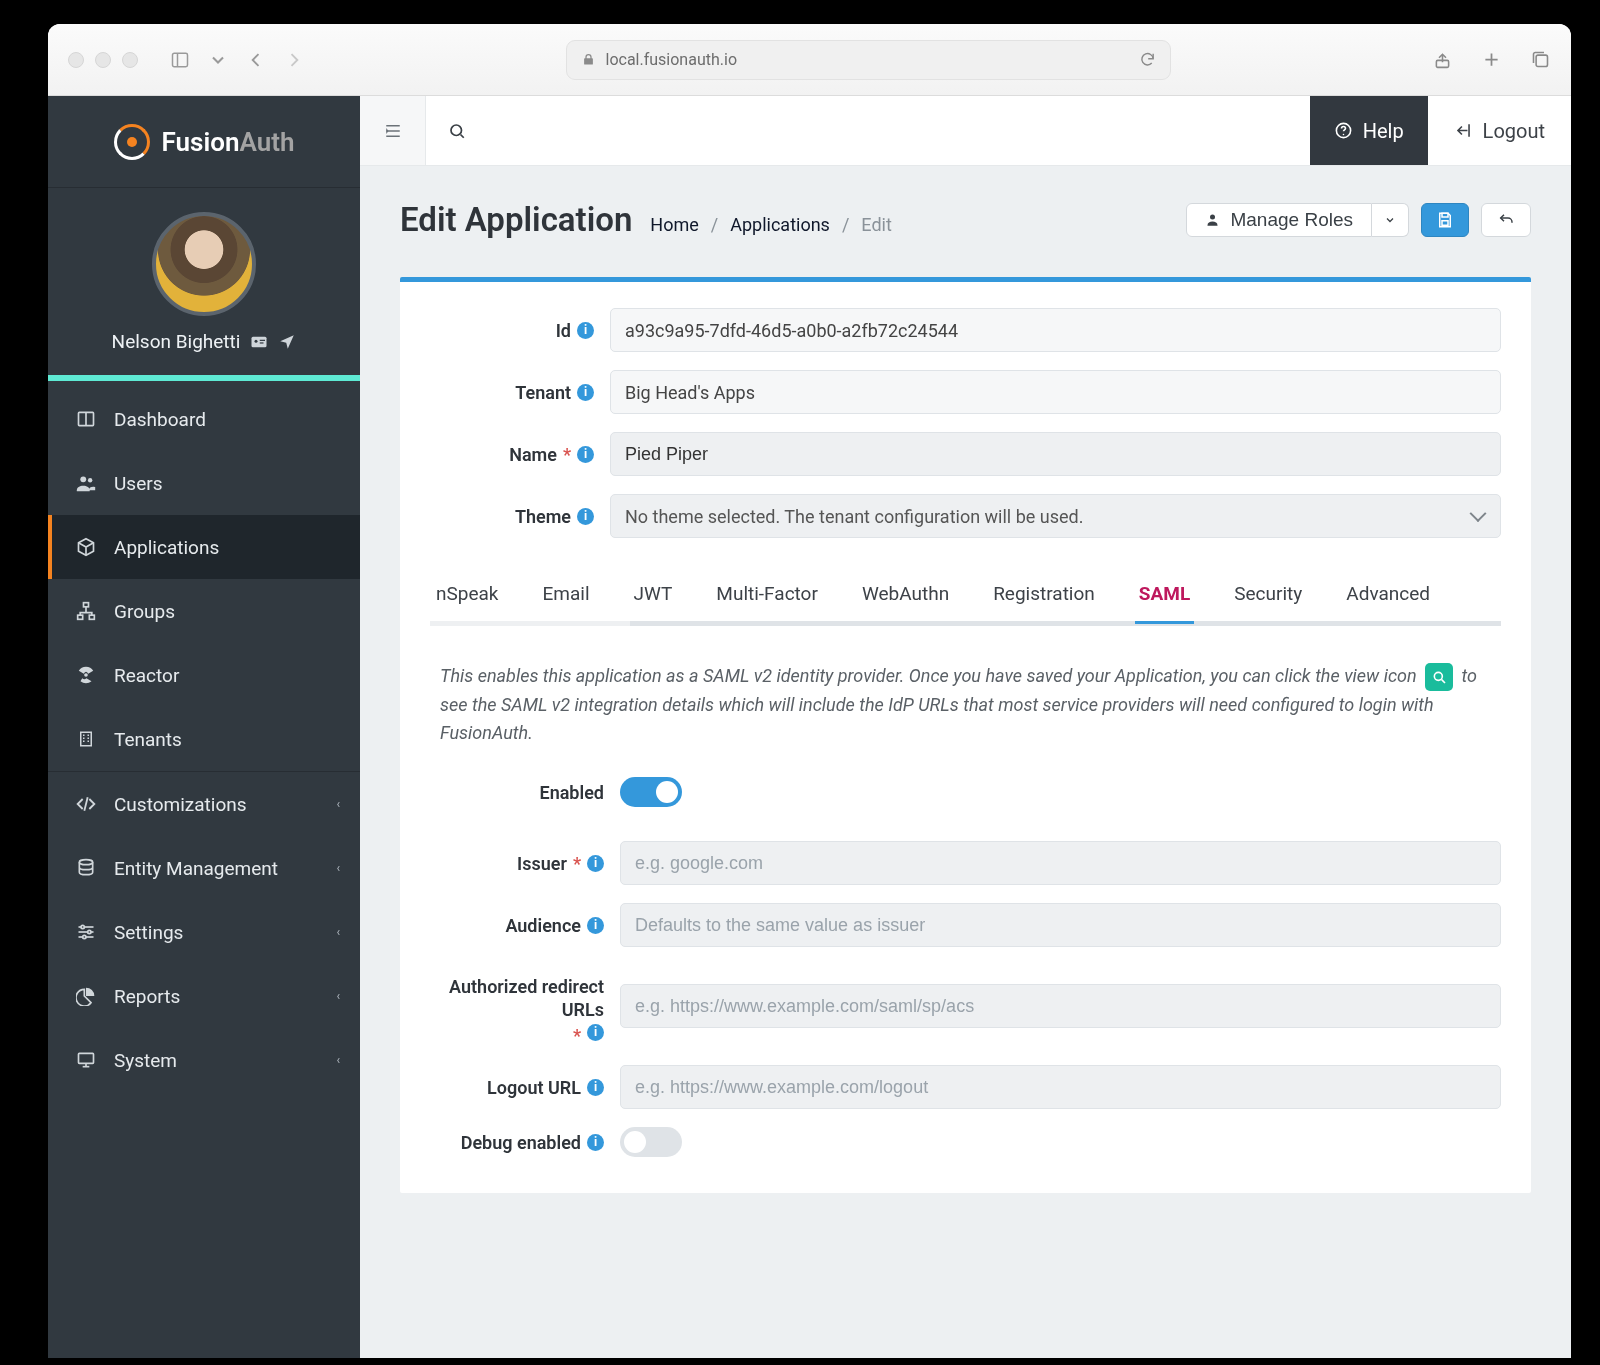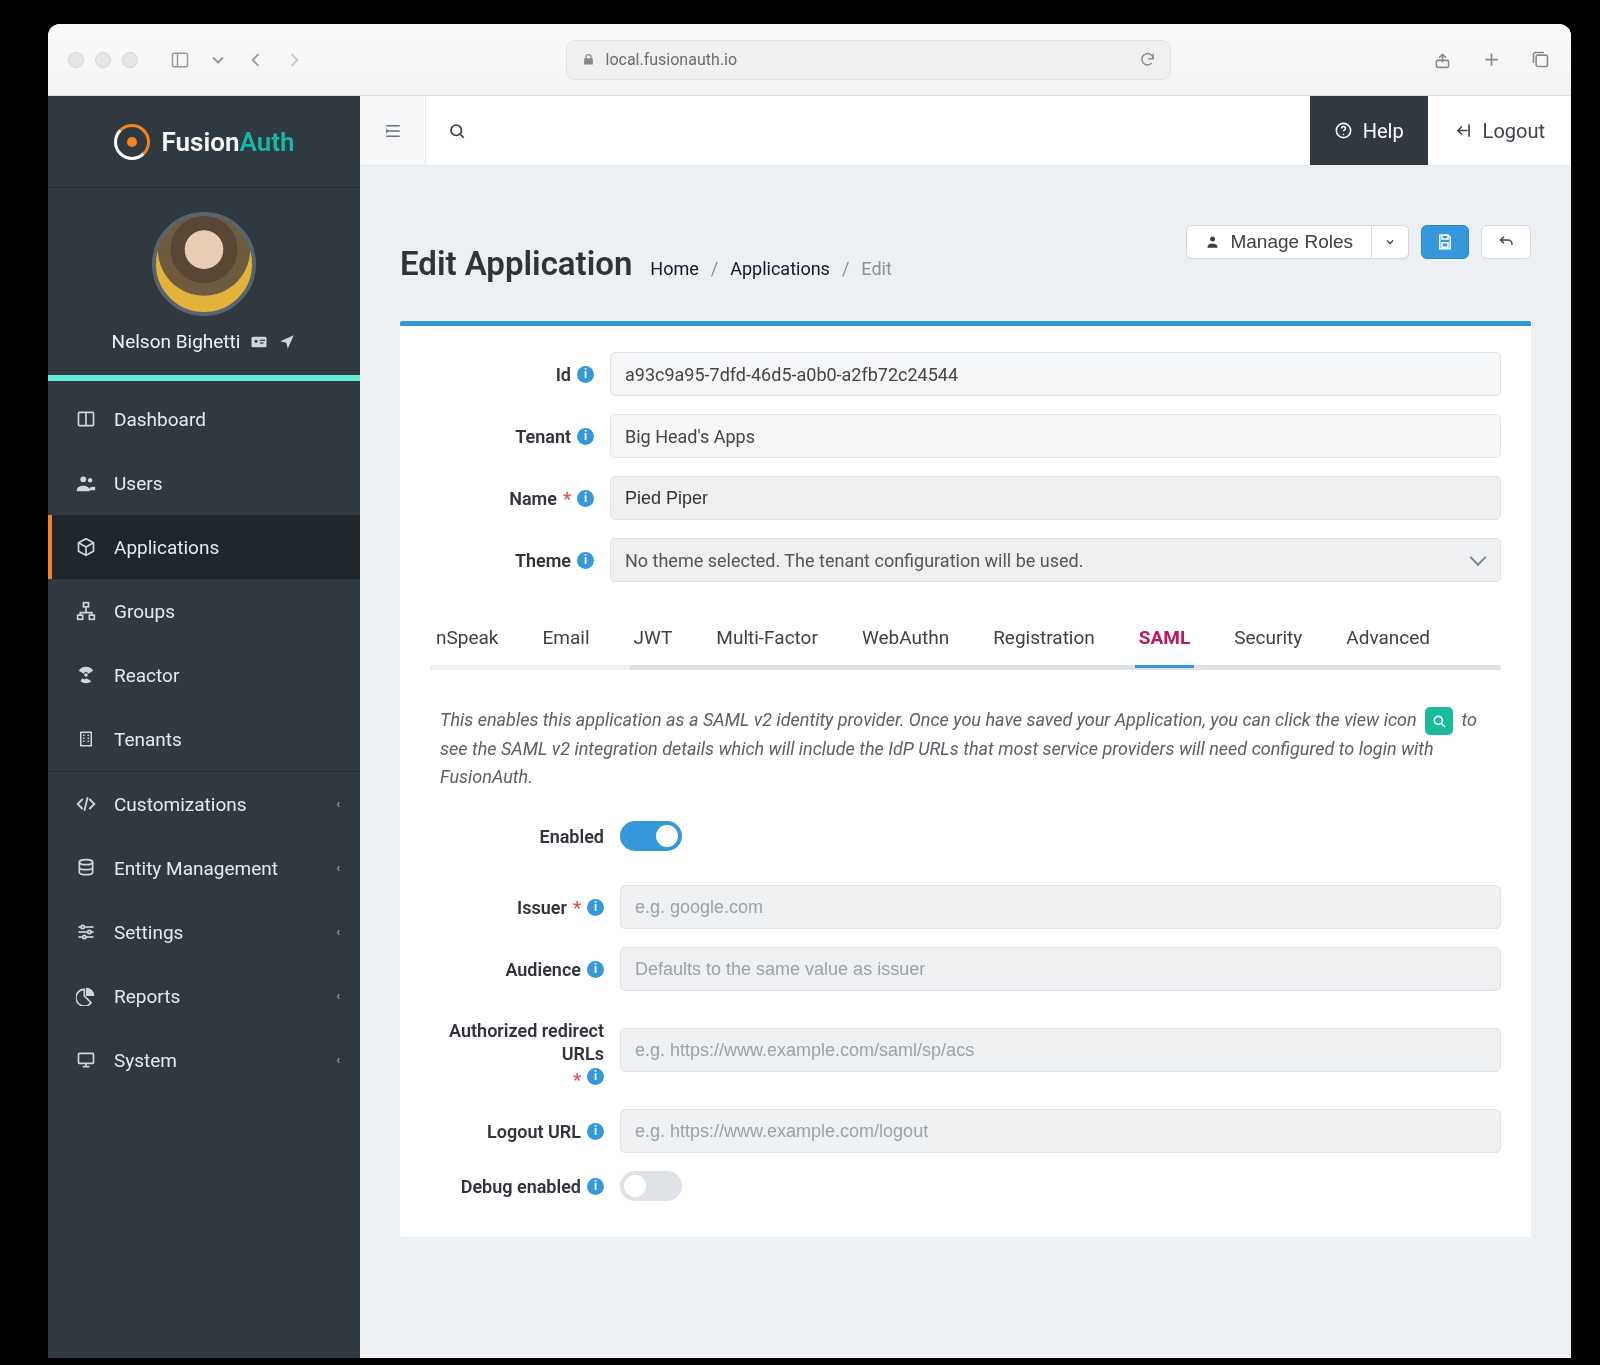--- a/index.html
+++ b/index.html
@@ -31,21 +31,21 @@
 
   .app { flex: 1; display:flex; min-height:0; }
 
   
   .sidebar { width: 312px; background:#313940; color:#d9dee2; display:flex; flex-direction:column; min-height:0;}
   .brand { height:92px; display:flex; align-items:center; justify-content:center; gap:12px; border-bottom:1px solid #272d33;}
   .brand-mark { width:36px; height:36px; position:relative; }
   .brand-ring { width:36px; height:36px; border-radius:50%; border:3px solid #fff; border-top-color:#f58320; border-right-color:#f58320; position:absolute; inset:0;}
   .brand-dot { width:10px; height:10px; background:#f58320; border-radius:50%; position:absolute; top:13px; left:13px;}
   .brand-text { font-size:26px; font-weight:600; color:#fff; }
-  .brand-text .accent { color:#14b8a6; }
+  .brand-text .accent { color:#a3a3a3; }
   .profile { display:flex; flex-direction:column; align-items:center; padding: 24px 0 22px; gap:14px; border-bottom:6px solid #5eead4;}
   .avatar {
     width:104px; height:104px; border-radius:50%; border:4px solid #5b646d;
     background: radial-gradient(circle at 50% 35%, #e7cdb5 0 24%, #5a4634 25% 42%, #6e5a3e 43% 58%, #e2b23a 59% 100%);
   }
   .profile-name { font-size:19px; color:#eef2f5; display:flex; align-items:center; gap:10px;}
   .profile-name svg{ width:18px; height:18px; fill:#cfd5da;}
   .nav { list-style:none; padding-top: 6px; }
   .nav li { display:flex; align-items:center; gap:16px; padding: 0 22px; height: 64px; font-size:19px; color:#e6eaed; border-left:4px solid transparent; cursor:pointer; position:relative;}
   .nav li .nicon { width:24px; display:flex; justify-content:center; color:#d0d6da;}
@@ -58,21 +58,21 @@
   .topbar { height:70px; background:#fff; display:flex; align-items:stretch; border-bottom:1px solid #e6e9eb;}
   .topbar .bars { width:66px; display:flex; align-items:center; justify-content:center; color:#6b7278; font-size:20px; border-right:1px solid #e6e9eb; background:#f6f7f8; cursor:pointer;}
   .search { flex:1; display:flex; align-items:center; gap:14px; padding:0 22px; color:#9aa1a8;}
   .search input { border:none; outline:none; font-size:20px; color:#444; flex:1;}
   .search input::placeholder{ color:#9aa3ab;}
   .help-btn { background:#32383f; color:#fff; display:flex; align-items:center; gap:10px; padding:0 24px; font-size:20px; cursor:pointer;}
   .logout { display:flex; align-items:center; gap:10px; padding:0 26px; font-size:20px; color:#3d4248; cursor:pointer;}
 
   .page-head { display:flex; align-items:center; justify-content:space-between; padding: 34px 40px 16px 40px;}
   .ph-left { display:flex; align-items:baseline; gap:18px;}
-  .ph-title { font-size:33px; font-weight:600; color:#2f343a;margin-top:44px;}
+  .ph-title { font-size:33px; font-weight:600; color:#2f343a;}
   .crumbs { color:#8a9299; font-size:18px; display:flex; gap:12px;}
   .crumbs a{ color:#0f172a; text-decoration:none;}
   .ph-actions { display:flex; gap:12px; align-items:center;}
   .btn { height:34px; border:1px solid #d4d8dc; background:#fff; border-radius:6px; display:flex; align-items:center; gap:10px; padding:0 18px; font-size:19px; color:#3a4046; cursor:pointer;}
   .btn.icon-only{ padding:0 14px;}
   .btn.split { border-radius:6px 0 0 6px; }
   .btn.split-drop { border-left:none; border-radius:0 6px 6px 0; padding:0 12px;}
   .btn.primary { background:#3498db; border-color:#2e86c1; color:#fff;}
 
   .card {

